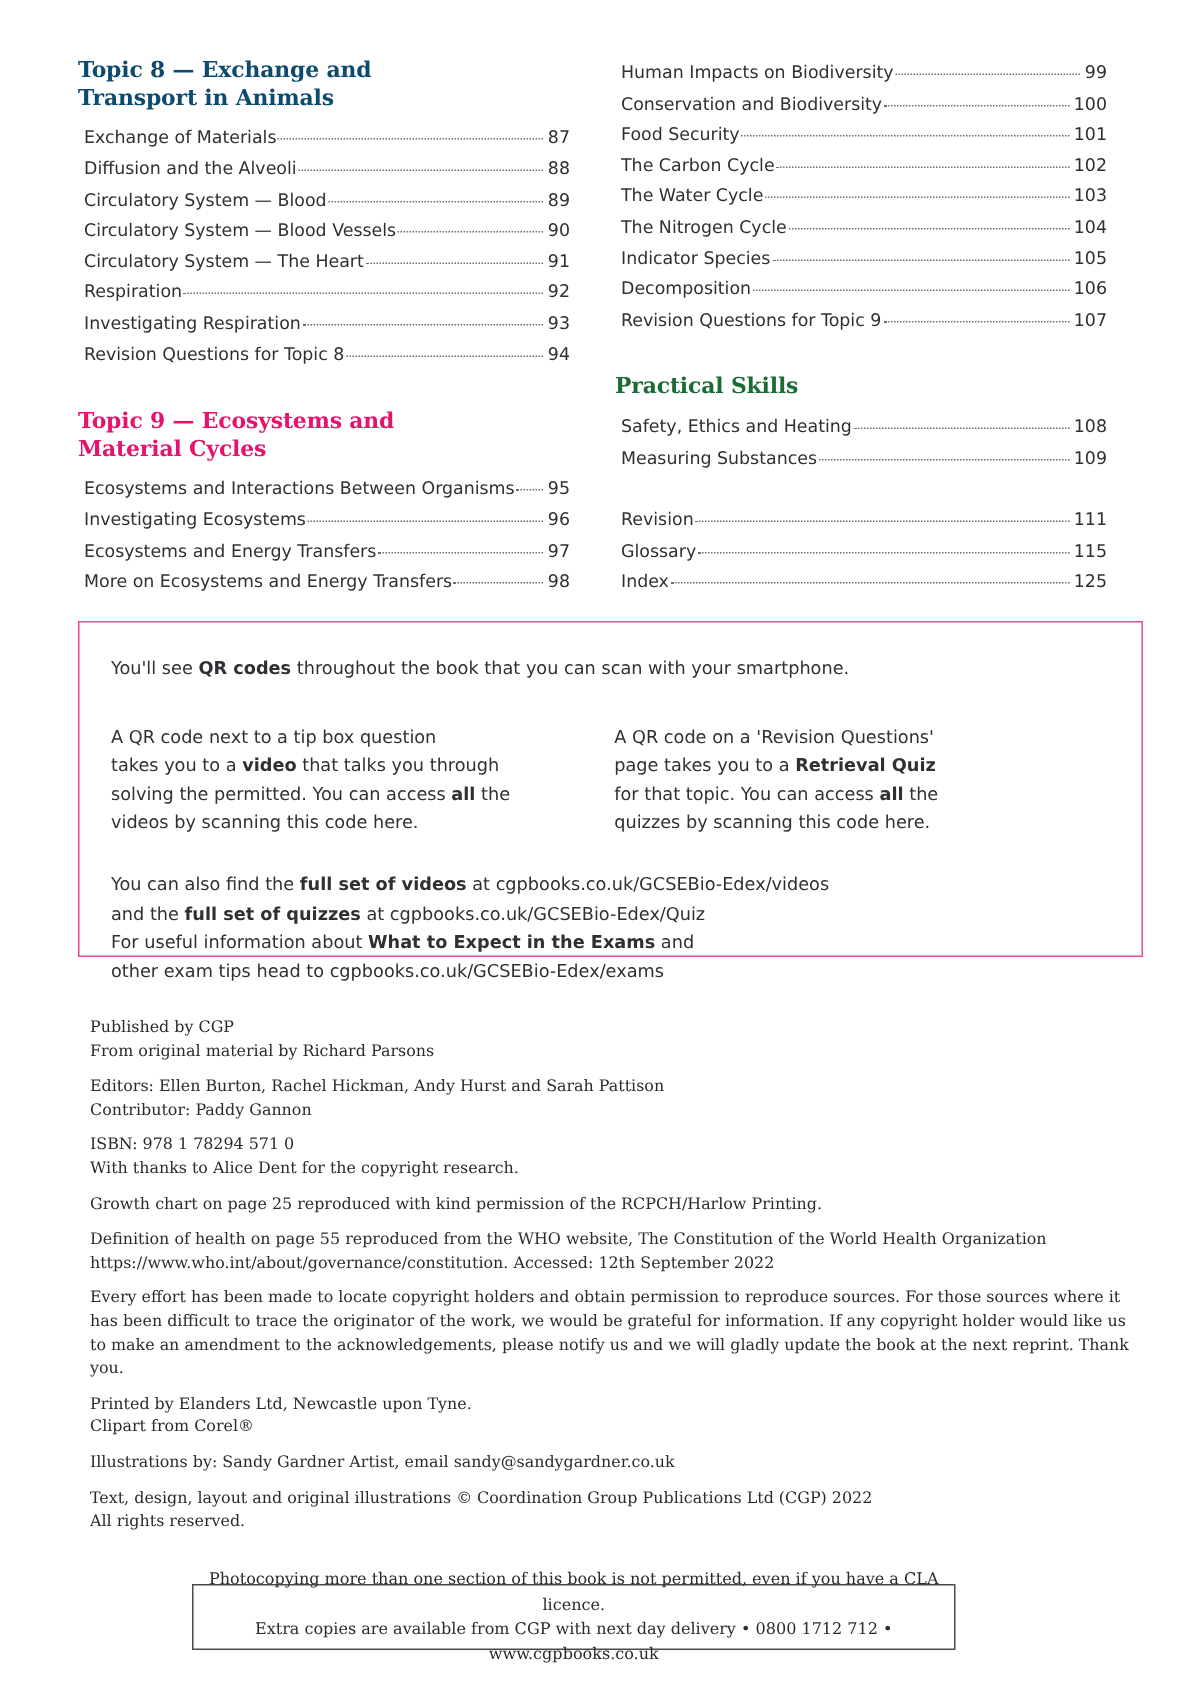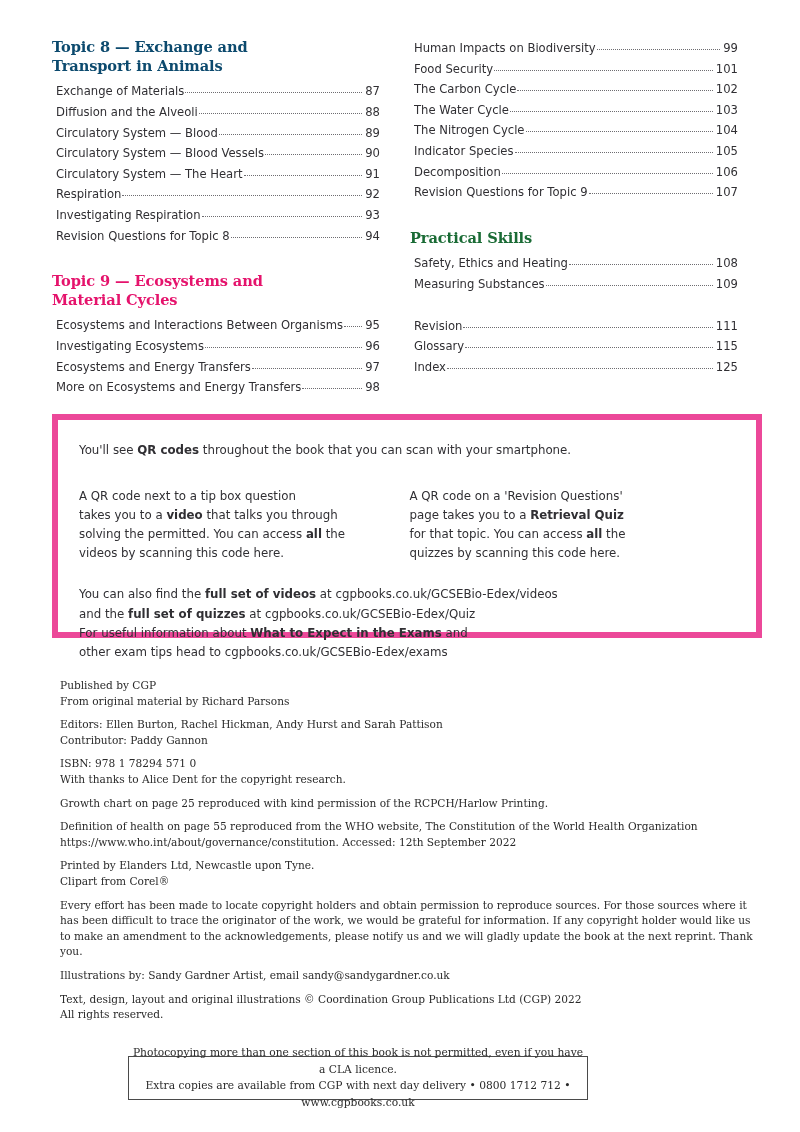--- a/index.html
+++ b/index.html
@@ -65,21 +65,21 @@
   }
   .toc-page { flex: 0 0 auto; padding-left: 2px; }
 
   .toc-gap { height: 21px; }
 
   
   .qr-box {
     position: absolute;
     left: 52px; top: 414px;
     width: 710px; height: 224px;
-    border: 6px solid #ec4899;
+    border: 1px solid #ec4899;
     background: #ffffff;
     padding: 16px 16px 0 16px;
     font-family: "DejaVu Sans", sans-serif;
     color: #302f33;
   }
   .qr-line {
     font-size: 11.8px;
     line-height: 19.5px;
   }
   .qr-line b { font-weight: bold; }
@@ -106,21 +106,21 @@
   .blk { margin-bottom: 0; }
   .blk + .blk { margin-top: 8px; }
   .gap-lg { margin-top: 26px; }
   .gap-md { margin-top: 22px; }
   .gap-sm { margin-top: 13px; }
 
   
   .photocopy-box {
     position: absolute;
     left: 128px; top: 1056px;
-    width: 460px; height: 44px;
+    width: 509px; height: 44px;
     border: 1px solid #4a4a4a;
     background: #ffffff;
     display: flex;
     flex-direction: column;
     align-items: center;
     justify-content: center;
     font-family: "DejaVu Serif", serif;
     color: #2a2a2a;
   }
   .photocopy-box p { margin: 0; font-size: 10.7px; line-height: 16.5px; text-align: center; }
@@ -206,20 +206,25 @@
       </li>
     </ul>
   </div>
 
   <div class="toc-col right">
     <ul class="toc-list">
       <li class="toc-row">
         <span class="toc-title">Human Impacts on Biodiversity</span>
         <span class="toc-dots"></span>
         <span class="toc-page">99</span>
+      </li>
+      <li class="toc-row">
+        <span class="toc-title">Conservation and Biodiversity</span>
+        <span class="toc-dots"></span>
+        <span class="toc-page">100</span>
       </li>
       <li class="toc-row">
         <span class="toc-title">Food Security</span>
         <span class="toc-dots"></span>
         <span class="toc-page">101</span>
       </li>
       <li class="toc-row">
         <span class="toc-title">The Carbon Cycle</span>
         <span class="toc-dots"></span>
         <span class="toc-page">102</span>
@@ -328,26 +333,26 @@
     <p>ISBN: 978 1 78294 571 0</p>
     <p>With thanks to Alice Dent for the copyright research.</p>
   </div>
   <div class="blk gap-md">
     <p>Growth chart on page 25 reproduced with kind permission of the RCPCH/Harlow Printing.</p>
   </div>
   <div class="blk gap-sm">
     <p>Definition of health on page 55 reproduced from the WHO website, The Constitution of the World Health Organization</p>
     <p>https://www.who.int/about/governance/constitution.  Accessed: 12th September 2022</p>
   </div>
+  <div class="blk gap-sm">
+    <p>Every effort has been made to locate copyright holders and obtain permission to reproduce sources. For those sources where it has been difficult to trace the originator of the work, we would be grateful for information. If any copyright holder would like us to make an amendment to the acknowledgements, please notify us and we will gladly update the book at the next reprint. Thank you.</p>
+  </div>
   <div class="blk gap-lg">
     <p>Printed by Elanders Ltd, Newcastle upon Tyne.</p>
     <p>Clipart from Corel®</p>
-  </div>
-  <div class="blk gap-sm">
-    <p>Every effort has been made to locate copyright holders and obtain permission to reproduce sources. For those sources where it has been difficult to trace the originator of the work, we would be grateful for information. If any copyright holder would like us to make an amendment to the acknowledgements, please notify us and we will gladly update the book at the next reprint. Thank you.</p>
   </div>
   <div class="blk gap-sm">
     <p>Illustrations by: Sandy Gardner Artist, email sandy@sandygardner.co.uk</p>
   </div>
   <div class="blk gap-sm">
     <p>Text, design, layout and original illustrations  © Coordination Group Publications Ltd (CGP) 2022</p>
     <p>All rights reserved.</p>
   </div>
 </div>
 

